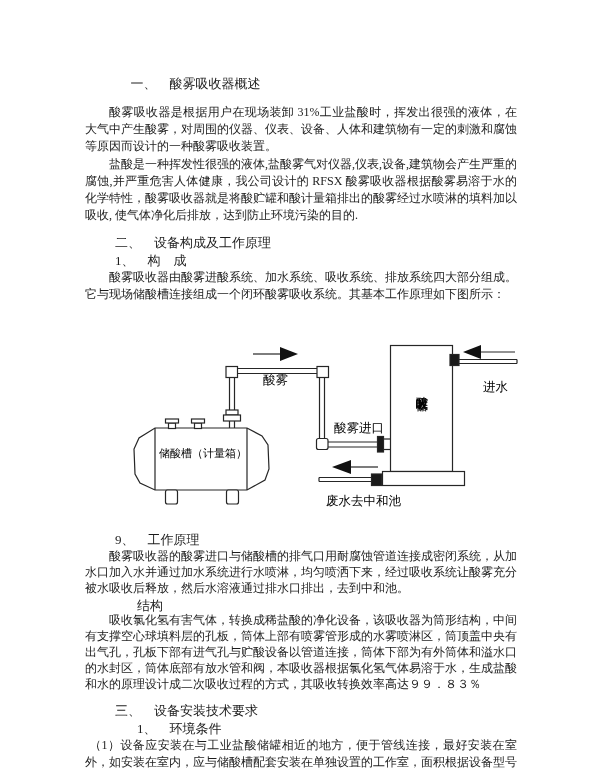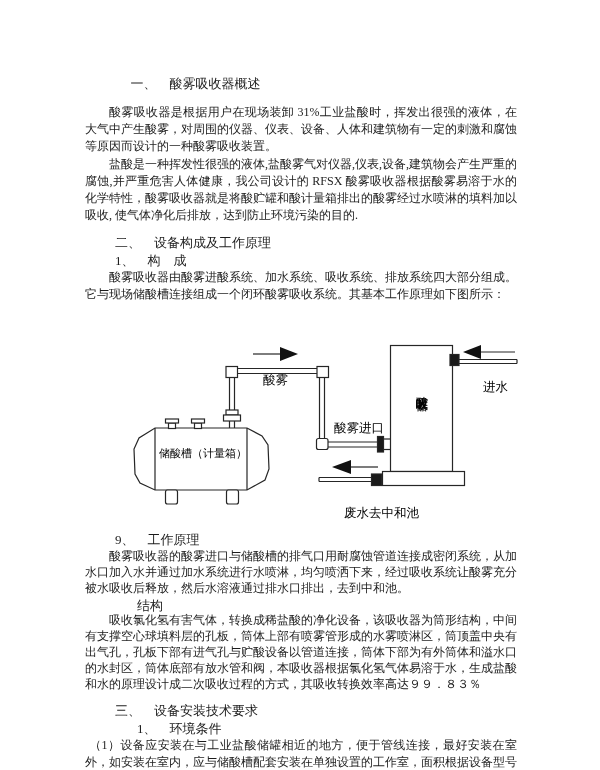--- a/index.html
+++ b/index.html
@@ -19,21 +19,21 @@
   .p-tight{line-height:16px;}
   .p-paren{text-indent:0.35em;}
   
   .diagram{position:absolute;left:0;top:328px;width:600px;height:202px;}
   .diagram svg{position:absolute;left:0;top:0;}
   .dlabel{position:absolute;font-size:12.5px;line-height:14px;white-space:nowrap;color:#000000;}
   .dlabel-tank{left:157px;top:118px;width:92px;text-align:center;font-size:11px;white-space:nowrap;}
   .dlabel-mist{left:263px;top:45px;}
   .dlabel-inlet{left:334px;top:93px;}
   .dlabel-water{left:463px;top:52px;margin-left:20px;}
-  .dlabel-waste{left:344px;top:166px;margin-top:12px;}
+  .dlabel-waste{left:326px;top:166px;}
   .dlabel-col{
     left:413px;top:58px;height:74px;
     writing-mode:vertical-rl;text-orientation:upright;
     font-size:12.5px;letter-spacing:1px;line-height:18px;
   }
 </style>
 </head>
 <body>
 
 <div class="page">

